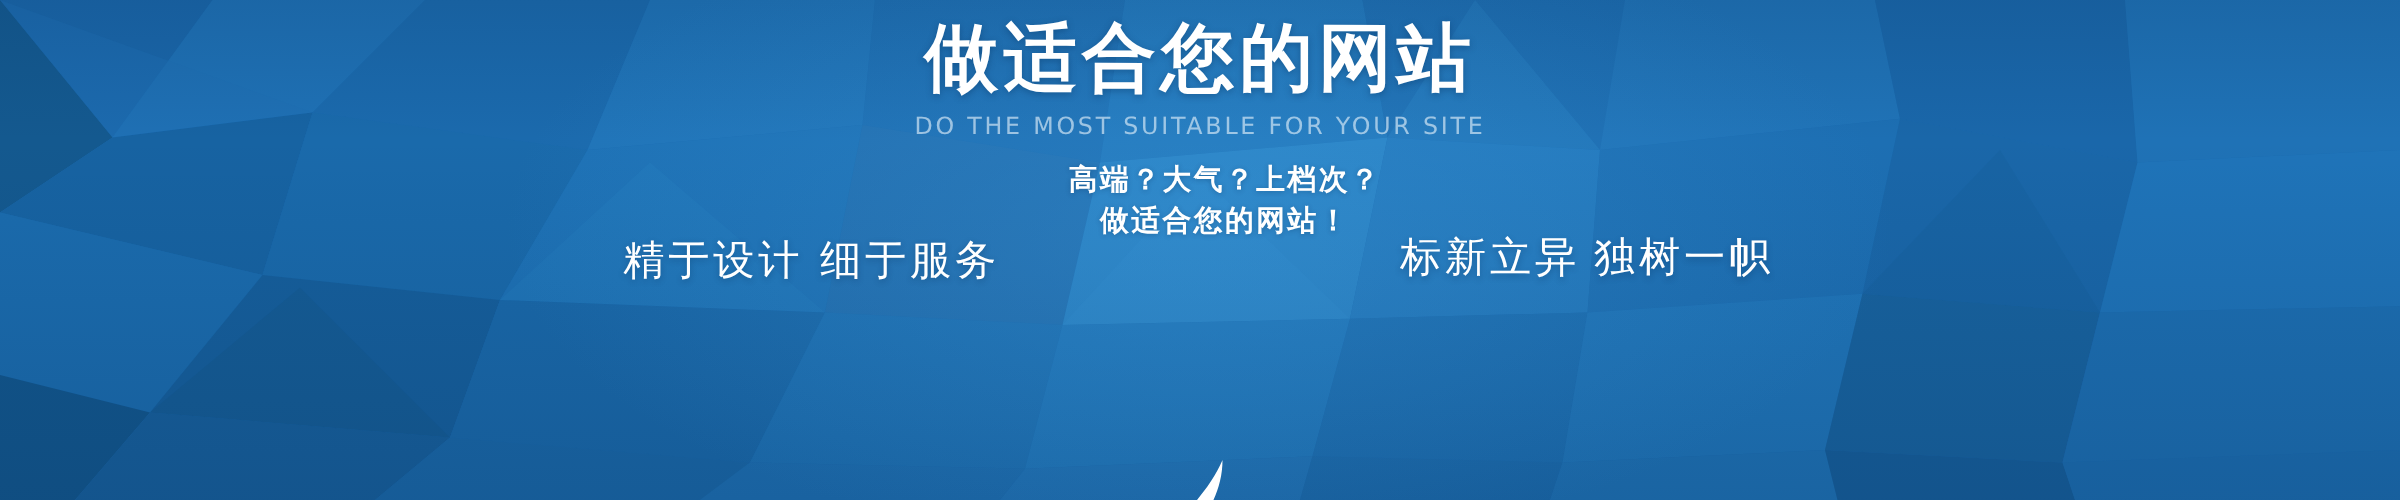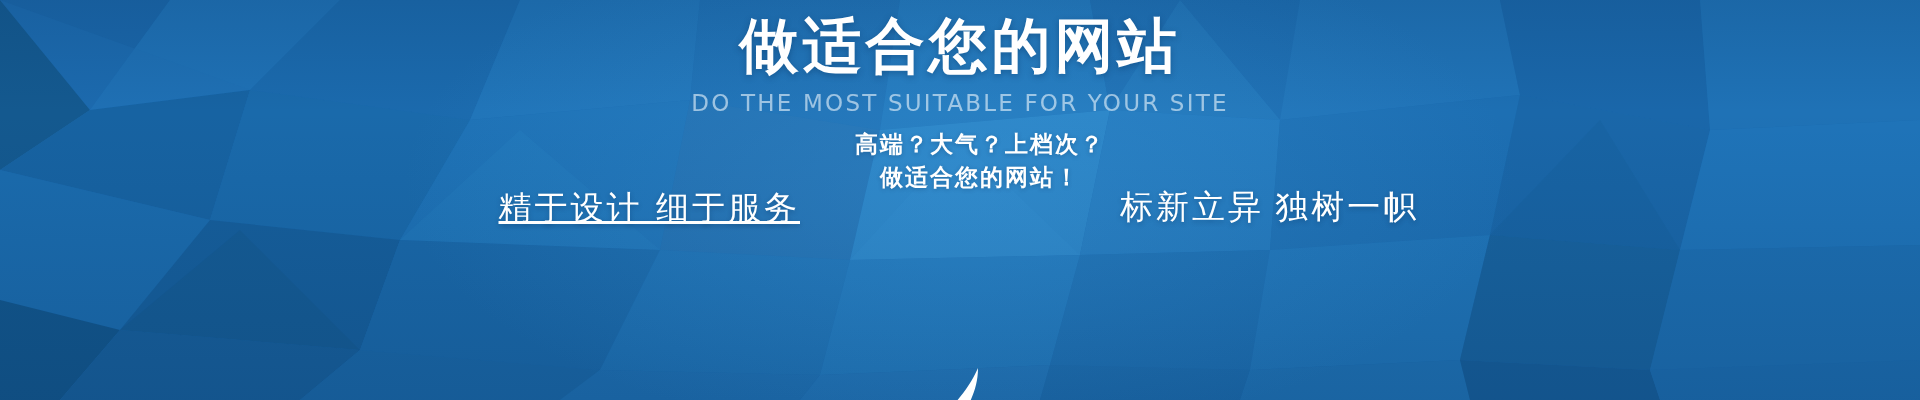--- a/index.html
+++ b/index.html
@@ -27,42 +27,42 @@
   }
   .title{
     position:absolute;left:0;right:0;top:14px;
     font-size:59px;line-height:1.08;font-weight:700;color:#ffffff;
     letter-spacing:4px;
     text-shadow:0 2px 6px rgba(0,40,80,0.35);
     white-space:nowrap;
   }
   .subtitle-en{
     position:absolute;left:0;right:0;top:90px;
-    font-size:23px;line-height:1.2;font-weight:400;
+    font-size:19px;line-height:1.2;font-weight:400;
     color:rgba(233,243,252,0.62);
     letter-spacing:2.2px;
     white-space:nowrap;
   }
   .slogan{
     position:absolute;left:0;right:0;top:128px;
     font-size:23px;line-height:1.42;font-weight:700;color:#ffffff;
     letter-spacing:2px;
     text-shadow:0 1px 4px rgba(0,40,80,0.3);
   }
   .slogan div{white-space:nowrap;margin-left:40px;}
   .taglines{
     position:absolute;left:0;right:0;top:188px;height:140px;
   }
   .tag{
     position:absolute;top:0;
     font-size:33px;line-height:1.2;font-weight:400;color:#ffffff;
     letter-spacing:3px;white-space:nowrap;
     text-shadow:0 2px 5px rgba(0,40,80,0.32);
   }
-  .tag-left{right:1120px;text-decoration:underline;}
+  .tag-left{right:1120px;}
   .tag-right{left:1120px;font-family:Liberation Serif, serif;}
   .logo{
     position:absolute;left:50%;top:178px;
     transform:translateX(-50%);
     width:120px;height:130px;
   }
 </style>
 </head>
 <body>
 

